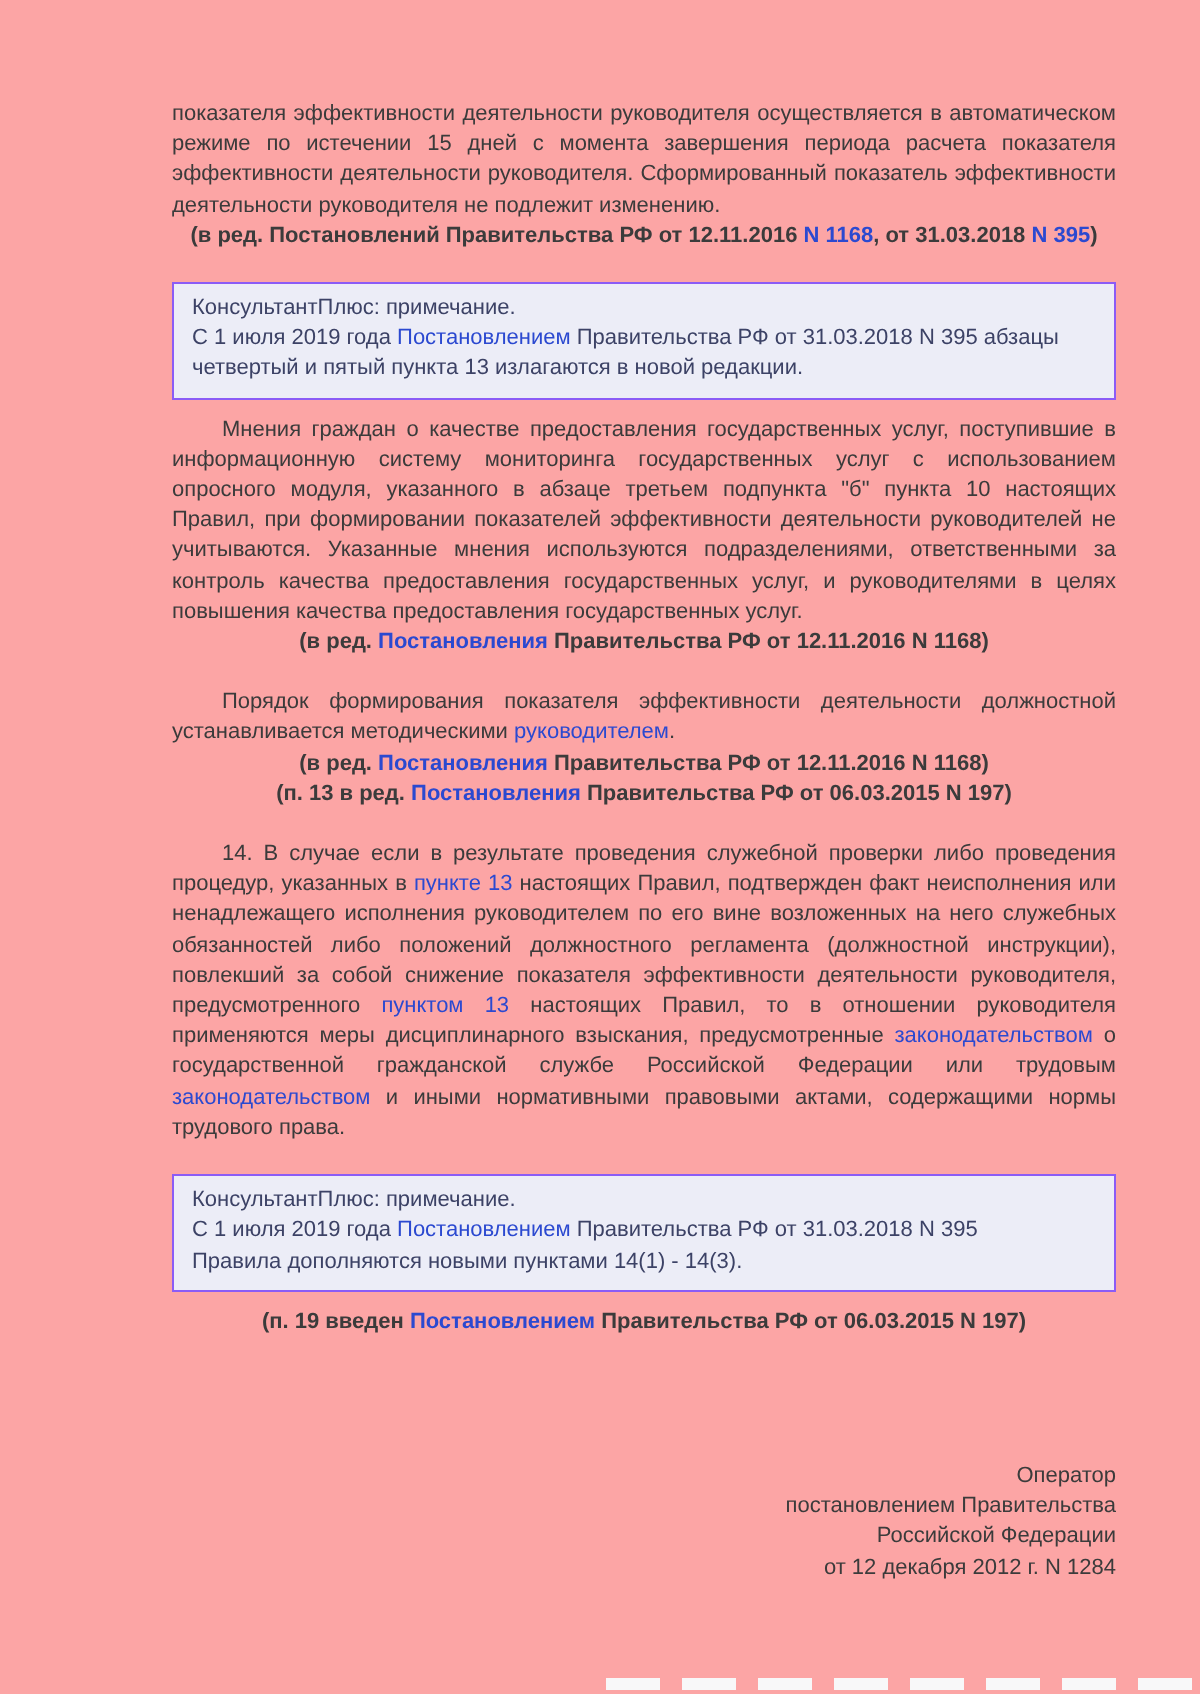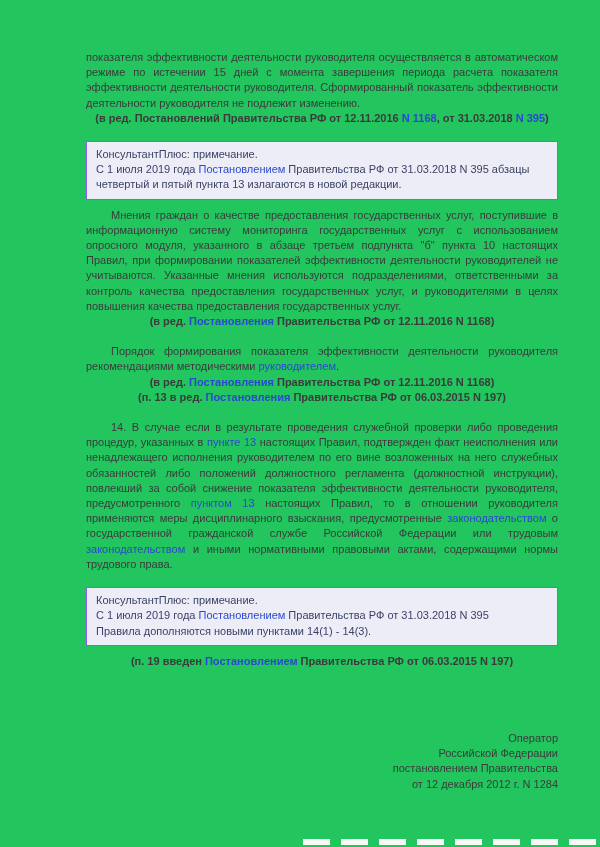--- a/index.html
+++ b/index.html
@@ -1,19 +1,19 @@
 <!DOCTYPE html>
 <html lang="ru"><head>
 <meta charset="utf-8">
 <style>
   html,body{margin:0;padding:0;background:#ffffff;}
   .page{
     position:relative;
     width:600px;height:847px;
-    background:#22c55e;
+    background:#fca5a5;
     font-family:"Liberation Sans",sans-serif;
     color:#3b3b3b;
     overflow:hidden;
     box-sizing:border-box;
   }
   .content{
     padding:50px 42px 0 86px;
     font-size:11px;
     line-height:15.2px;
   }
@@ -58,37 +58,37 @@
     <p class="ref"><span>(в ред. Постановлений Правительства РФ от 12.11.2016 </span><a href="#" class="doclink">N 1168</a><span>, от 31.03.2018 </span><a href="#" class="doclink">N 395</a><span>)</span></p>
 
     <div class="note">
       <div><span>КонсультантПлюс: примечание.</span></div>
       <div><span>С 1 июля 2019 года </span><a href="#" class="doclink">Постановлением</a><span> Правительства РФ от 31.03.2018 N 395 абзацы четвертый и пятый пункта 13 излагаются в новой редакции.</span></div>
     </div>
 
     <p class="para indent"><span>Мнения граждан о качестве предоставления государственных услуг, поступившие в информационную систему мониторинга государственных услуг с использованием опросного модуля, указанного в абзаце третьем подпункта "б" пункта 10 настоящих Правил, при формировании показателей эффективности деятельности руководителей не учитываются. Указанные мнения используются подразделениями, ответственными за контроль качества предоставления государственных услуг, и руководителями в целях повышения качества предоставления государственных услуг.</span></p>
     <p class="ref"><span>(в ред. </span><a href="#" class="doclink">Постановления</a><span> Правительства РФ от 12.11.2016 N 1168)</span></p>
 
-    <p class="para indent block-gap"><span>Порядок формирования показателя эффективности деятельности руководителя рекомендациями методическими </span><a href="#" class="doclink">руководителем</a><span>.</span></p>
+    <p class="para indent block-gap"><span>Порядок формирования показателя эффективности деятельности должностной устанавливается методическими </span><a href="#" class="doclink">руководителем</a><span>.</span></p>
     <p class="ref"><span>(в ред. </span><a href="#" class="doclink">Постановления</a><span> Правительства РФ от 12.11.2016 N 1168)</span></p>
     <p class="ref"><span>(п. 13 в ред. </span><a href="#" class="doclink">Постановления</a><span> Правительства РФ от 06.03.2015 N 197)</span></p>
 
     <p class="para indent block-gap"><span>14. В случае если в результате проведения служебной проверки либо проведения процедур, указанных в </span><a href="#" class="doclink">пункте 13</a><span> настоящих Правил, подтвержден факт неисполнения или ненадлежащего исполнения руководителем по его вине возложенных на него служебных обязанностей либо положений должностного регламента (должностной инструкции), повлекший за собой снижение показателя эффективности деятельности руководителя, предусмотренного </span><a href="#" class="doclink">пунктом 13</a><span> настоящих Правил, то в отношении руководителя применяются меры дисциплинарного взыскания, предусмотренные </span><a href="#" class="doclink">законодательством</a><span> о государственной гражданской службе Российской Федерации или трудовым </span><a href="#" class="doclink">законодательством</a><span> и иными нормативными правовыми актами, содержащими нормы трудового права.</span></p>
 
     <div class="note">
       <div><span>КонсультантПлюс: примечание.</span></div>
       <div><span>С 1 июля 2019 года </span><a href="#" class="doclink">Постановлением</a><span> Правительства РФ от 31.03.2018 N 395 Правила дополняются новыми пунктами 14(1) - 14(3).</span></div>
     </div>
 
     <p class="ref"><span>(п. 19 введен </span><a href="#" class="doclink">Постановлением</a><span> Правительства РФ от 06.03.2015 N 197)</span></p>
 
     <div class="signature">
       <div>Оператор</div>
+      <div>постановлением Правительства</div>
       <div>Российской Федерации</div>
-      <div>постановлением Правительства</div>
       <div>от 12 декабря 2012 г. N 1284</div>
     </div>
 
   </div>
 
   <div class="footer-marks">
     <span></span>
       <span></span>
       <span></span>
       <span></span>

